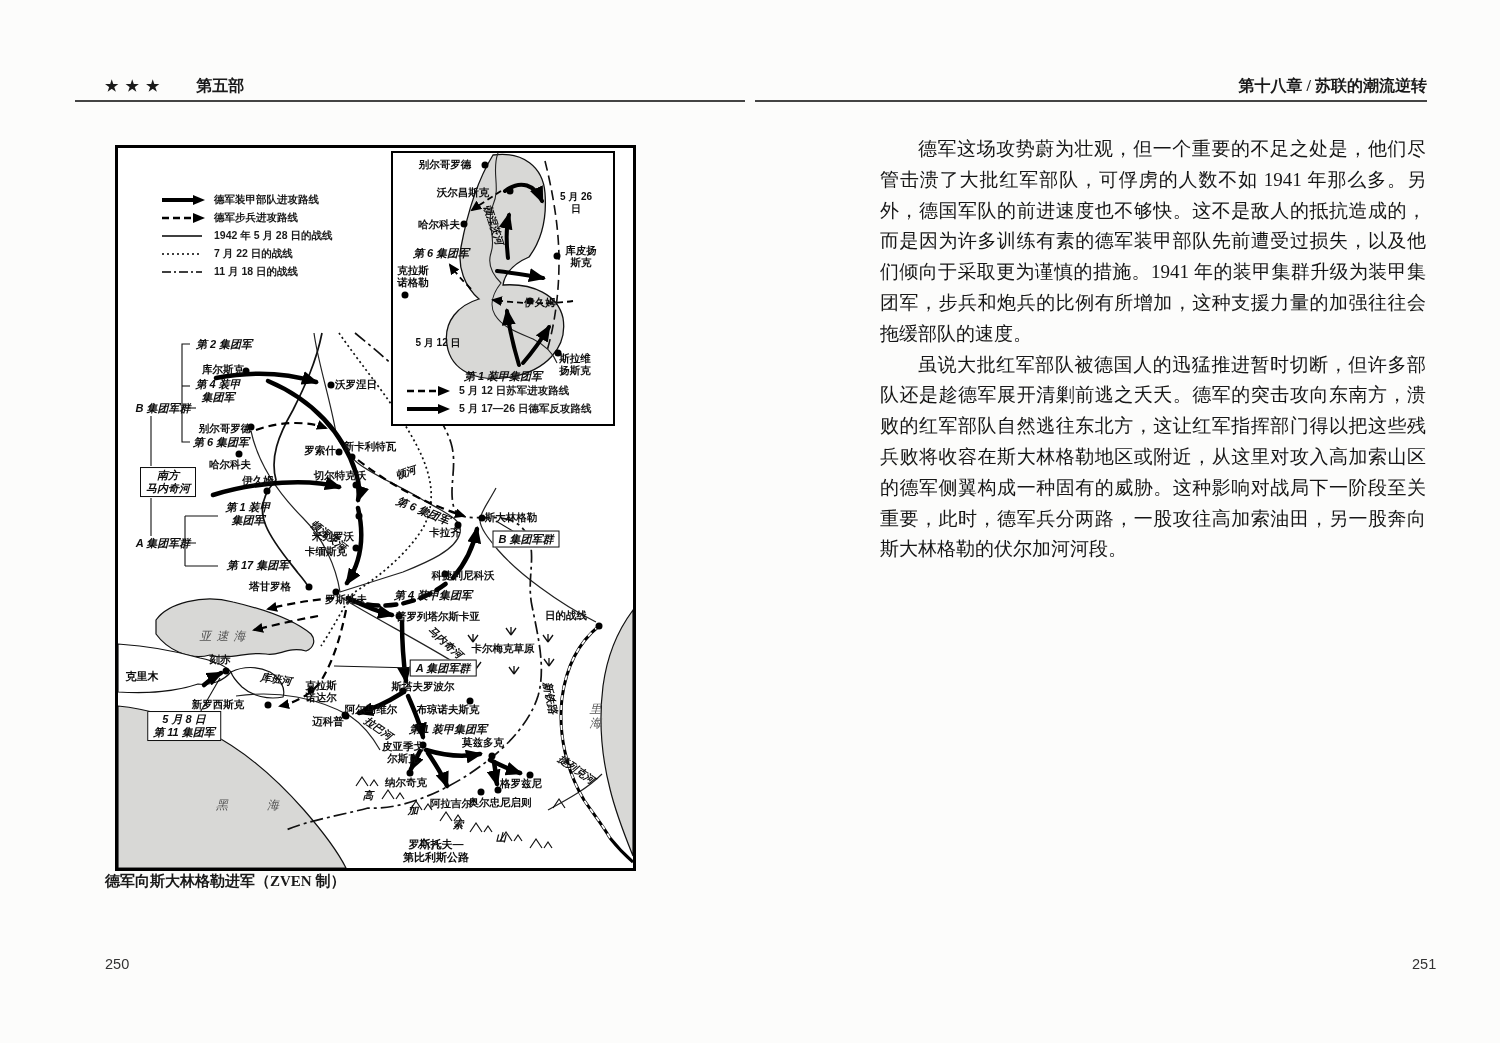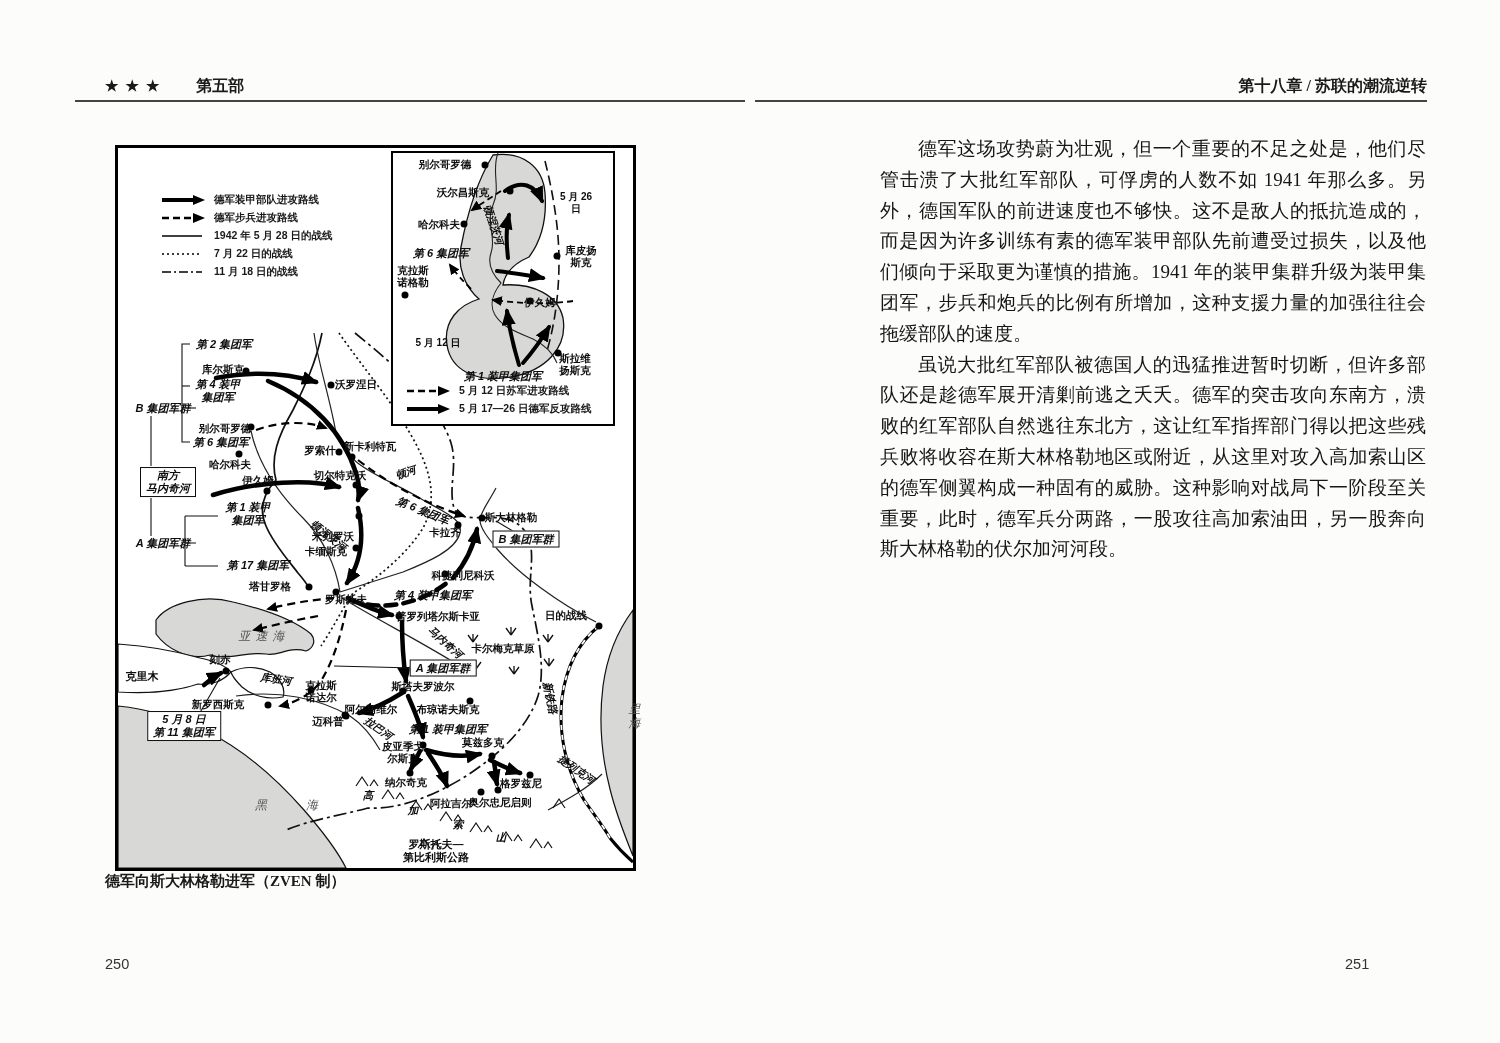--- a/index.html
+++ b/index.html
@@ -8,35 +8,35 @@
   
   .hdr-left{position:absolute;left:105px;top:76px;font-size:16px;font-weight:700;
             font-family:"Liberation Serif",serif;}
   .hdr-left .stars{letter-spacing:7px;margin-right:26px;font-size:15px;}
   .hdr-right{position:absolute;right:73px;top:76px;font-size:16px;font-weight:700;
              font-family:"Liberation Serif",serif;}
   .rule{position:absolute;top:100px;height:1.6px;background:#444;}
   .rule.l{left:75px;width:670px;} .rule.r{left:755px;width:672px;}
   .pagenum{position:absolute;top:956px;font-size:14.5px;color:#333;
            font-family:"Liberation Sans",sans-serif;}
-  .pagenum.l{left:105px;} .pagenum.r{left:1345px;}
+  .pagenum.l{left:105px;} .pagenum.r{left:1412px;}
   
   #map{position:absolute;left:115px;top:145px;width:515px;height:720px;background:#fff;
        border:3px solid #000;}
   #map svg.base{position:absolute;left:0;top:0;}
   .ml{position:absolute;white-space:pre-line;text-align:center;line-height:1.18;
       transform:translate(-50%,-50%);color:#0d0d0d;}
   .ml.city{font-size:10.5px;font-weight:600;}
   .ml.army{font-size:11px;font-weight:700;font-style:italic;}
   .ml.army-box,.ml.date-box{font-size:11px;font-weight:700;font-style:italic;
       border:1.6px solid #0d0d0d;background:#fff;padding:1px 5px;}
   .ml.river{font-size:10.5px;font-style:italic;font-weight:600;
       font-family:"Liberation Serif",serif;}
   .ml.sea{font-size:12px;font-style:italic;letter-spacing:5px;color:#555;
-      font-family:"Liberation Serif",serif;margin-left:39px;}
+      font-family:"Liberation Serif",serif;}
   .ml.date{font-size:10px;font-weight:600;}
   .ml.bold{font-size:11px;font-weight:700;}
   .dot{position:absolute;width:7px;height:7px;background:#000;border-radius:50%;
        transform:translate(-50%,-50%);}
   #inset{position:absolute;left:273px;top:3px;width:224px;height:275px;background:#fff;
          border:2.5px solid #000;box-sizing:border-box;}
   
   .lgd{position:absolute;display:flex;flex-direction:column;gap:3px;}
   .lgd.main{left:42px;top:44px;}
   .lgd.ins{left:12px;bottom:8px;}

